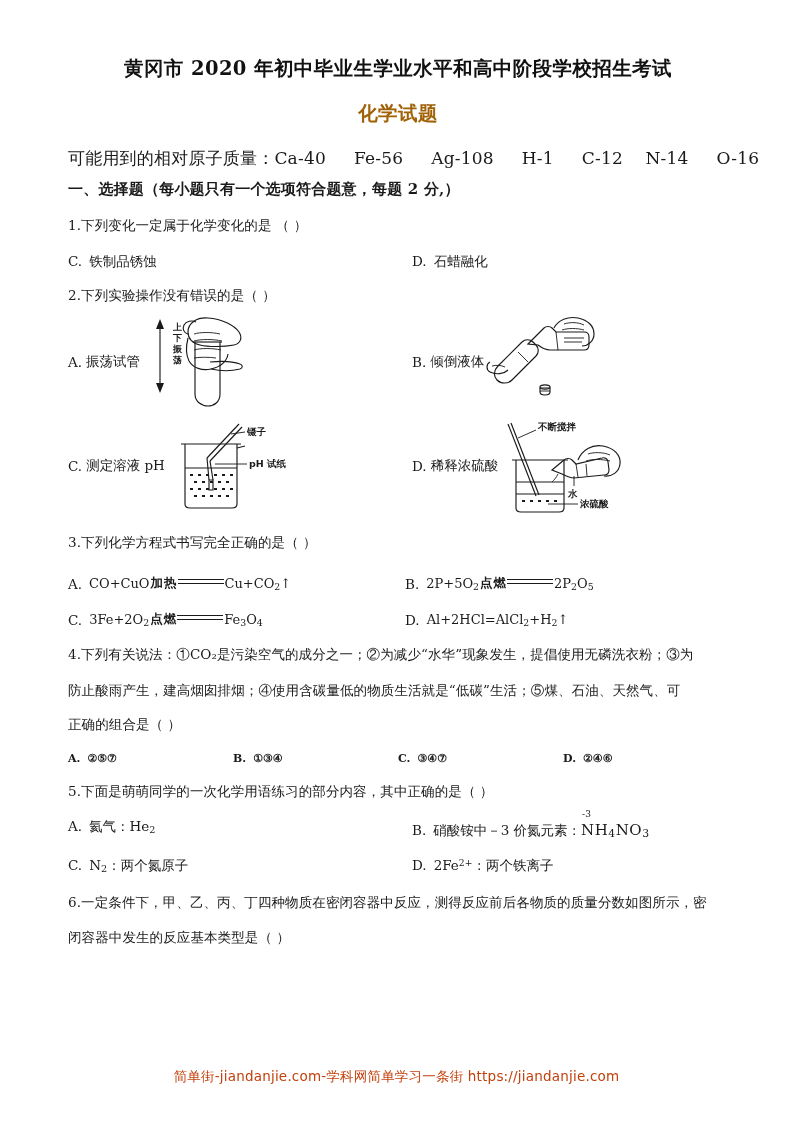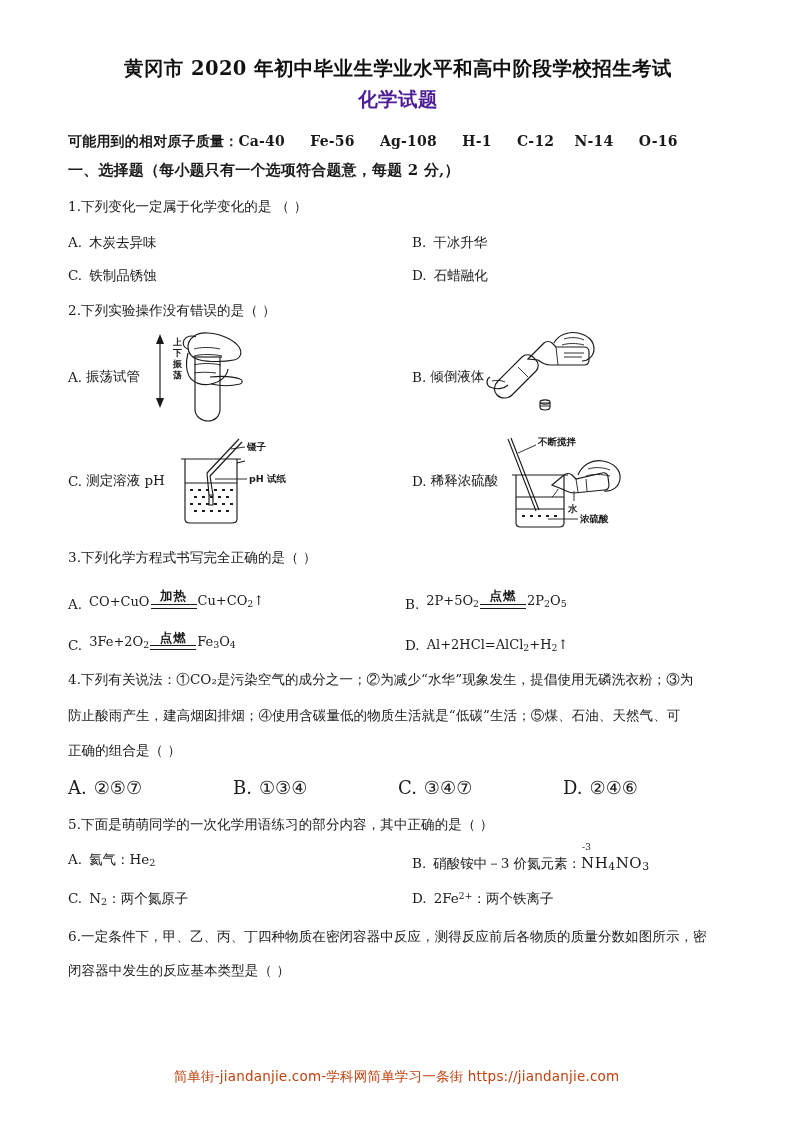--- a/index.html
+++ b/index.html
@@ -38,28 +38,28 @@
     letter-spacing: 0.4px;
     line-height: 1.55;
     margin: 0;
     color: #111;
   }
   .doc-subtitle {
     text-align: center;
     font-size: 19.5px;
     font-weight: bold;
     letter-spacing: 0.4px;
-    margin: 2px 0 0 0;
-    color: #4c1d95;
+    margin: 16px 0 0 0;
+    color: #a16207;
   }
 
   
   .atomic-mass {
-    font-size: 14px;
-    font-weight: bold;
+    font-size: 17px;
+    font-weight: normal;
     margin-top: 20px;
     letter-spacing: 0.2px;
     white-space: pre;
   }
   .section-head {
     font-size: 15px;
     font-weight: bold;
     margin-top: 10px;
     letter-spacing: 0.2px;
   }
@@ -82,21 +82,22 @@
     width: 50%;
     box-sizing: border-box;
   }
   .opt-row > .opt.second { padding-left: 14px; }
   .opt-lbl { margin-right: 7px; }
 
   
   .opt-row4 {
     display: flex;
     margin-top: 14px;
-    font-size: 18px;
+    font-size: 11px;
+    font-weight: bold;
   }
   .opt-row4 > .opt4 { width: 25%; }
 
   
   .fig-row {
     display: flex;
     margin-top: 6px;
   }
   .fig-cell {
     width: 50%;
@@ -123,21 +124,21 @@
   .eq-cell.second { padding-left: 14px; }
   .eq {
     font-family: "DejaVu Serif", "Liberation Serif", serif;
     font-size: 13px;
     display: flex;
     align-items: center;
     white-space: nowrap;
   }
   .eq .cond-wrap {
     display: inline-flex;
-    flex-direction: column;
+    flex-direction: row;
     align-items: center;
     margin: 0 1px;
     position: relative;
     top: -1px;
   }
   .eq .cond {
     font-family: "DejaVu Sans", "Liberation Sans", sans-serif;
     font-size: 12.5px;
     font-weight: bold;
     line-height: 1.15;
@@ -204,28 +205,20 @@
 
 <div class="page">
   <div class="content">
 
     <div class="doc-title">黄冈市 2020 年初中毕业生学业水平和高中阶段学校招生考试</div>
     <div class="doc-subtitle">化学试题</div>
     <div class="atomic-mass">可能用到的相对原子质量：Ca-40     Fe-56     Ag-108     H-1     C-12    N-14     O-16</div>
     <div class="section-head">一、选择题（每小题只有一个选项符合题意，每题 2 分,）</div>
 
     <div class="q-stem">1.下列变化一定属于化学变化的是    （    ）</div>
-    <div class="opt-row">
-      <div class="opt">
-        <span class="opt-lbl">A.</span><span>木炭去异味</span>
-      </div>
-      <div class="opt second">
-        <span class="opt-lbl">B.</span><span>干冰升华</span>
-      </div>
-    </div>
     <div class="opt-row">
       <div class="opt">
         <span class="opt-lbl">C.</span><span>铁制品锈蚀</span>
       </div>
       <div class="opt second">
         <span class="opt-lbl">D.</span><span>石蜡融化</span>
       </div>
     </div>
 
     <div class="q-stem tight">2.下列实验操作没有错误的是（     ）</div>

